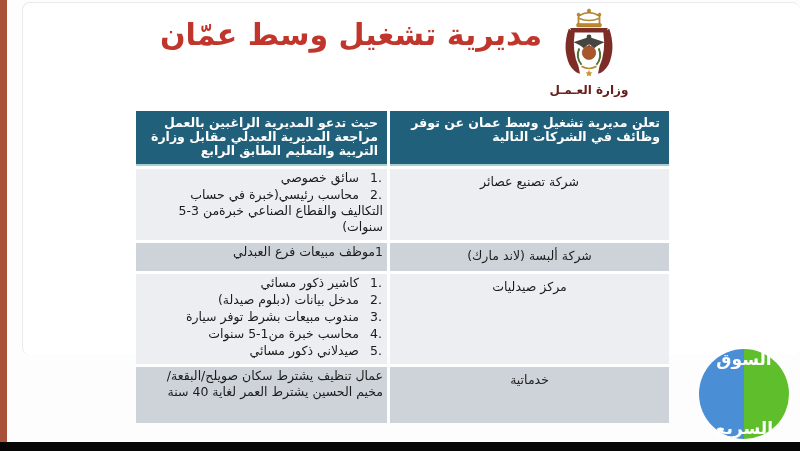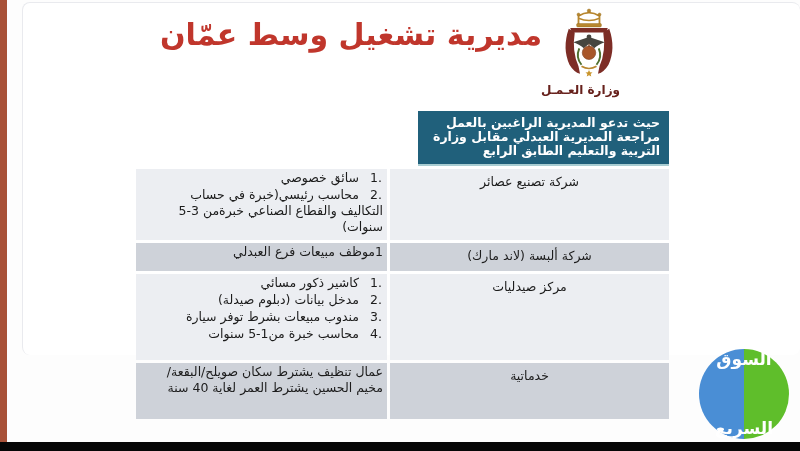--- a/index.html
+++ b/index.html
@@ -15,21 +15,21 @@
   .left-strip{position:absolute;left:0;top:0;width:7px;height:443px;
     background:var(--strip-rust);}
   .bottom-bar{position:absolute;left:0;bottom:0;width:800px;height:9px;background:#060606;}
 
   .card{position:absolute;left:22px;top:2px;width:778px;height:353px;background:#fff;
     border-top:1px solid #e9eaee;border-left:1px solid #e9eaee;border-radius:8px;}
 
   .page-title{position:absolute;top:14px;right:258px;direction:rtl;
     color:var(--title-red);font-size:30px;font-weight:bold;letter-spacing:0;}
 
-  .crest{position:absolute;left:518px;top:4px;width:96px;text-align:left;}
+  .crest{position:absolute;left:518px;top:4px;width:96px;text-align:center;}
   .crest svg{display:block;margin:0 auto;}
   .ministry-label{direction:rtl;color:var(--ministry-maroon);font-weight:bold;
     font-size:12px;margin-top:-2px;}
 
   .job-table{position:absolute;left:113px;top:108px;width:533px;direction:rtl;
     font-size:12.5px;color:#1c1c1c;}
   .t-row{display:flex;gap:3px;margin-bottom:3px;}
   .cell-company{width:279px;}
   .cell-jobs{width:251px;}
   .hdr .cell-company,.hdr .cell-jobs{background:var(--header-teal);color:#fff;
@@ -85,20 +85,21 @@
           <path d="M63 55 Q68 67 60 77" fill="none" stroke="#50702f" stroke-width="2.6"></path>
           <path d="M40 79 Q50 85 60 79" fill="none" stroke="#b8872f" stroke-width="2.2"></path>
           <path d="M50 84 l1.4 3 3.3 .3 -2.5 2.1 .8 3.2 -3 -1.7 -3 1.7 .8 -3.2 -2.5 -2.1 3.3 -.3 Z" fill="#c9952c"></path>
         </svg>
       </span>
       <div class="ministry-label">وزارة العـمـل</div>
     </div>
 
     <div class="job-table">
       <div class="t-row hdr">
+        <div class="cell-company">تعلن مديرية تشغيل وسط عمان عن توفر وظائف في الشركات التالية</div>
         <div class="cell-jobs">حيث تدعو المديرية الراغبين بالعمل مراجعة المديرية العبدلي  مقابل وزارة التربية والتعليم الطابق الرابع</div>
       </div>
       <div id="table-body">
   <div class="t-row body row-1">
     <div class="cell-company">شركة تصنيع عصائر</div>
     <div class="cell-jobs">
               <div class="job-item"><span class="job-num">1.</span><span>سائق خصوصي</span></div>
               <div class="job-item"><span class="job-num">2.</span><span>محاسب رئيسي(خبرة في حساب التكاليف والقطاع الصناعي خبرةمن 3-5 سنوات)</span></div>
             </div>
   </div>
@@ -110,20 +111,21 @@
             </div>
   </div>
 
   <div class="t-row body row-3">
     <div class="cell-company">مركز صيدليات</div>
     <div class="cell-jobs">
               <div class="job-item"><span class="job-num">1.</span><span>كاشير ذكور مسائي</span></div>
               <div class="job-item"><span class="job-num">2.</span><span>مدخل بيانات (دبلوم صيدلة)</span></div>
               <div class="job-item"><span class="job-num">3.</span><span>مندوب مبيعات  بشرط توفر سيارة</span></div>
               <div class="job-item"><span class="job-num">4.</span><span>محاسب خبرة من1-5 سنوات</span></div>
+              <div class="job-item"><span class="job-num">5.</span><span>صيدلاني ذكور مسائي</span></div>
             </div>
   </div>
 
   <div class="t-row body row-4">
     <div class="cell-company">خدماتية</div>
     <div class="cell-jobs">
               <div class="job-item"><span>عمال تنظيف يشترط سكان صويلح/البقعة/مخيم الحسين يشترط العمر لغاية 40 سنة</span></div>
             </div>
   </div>
 </div>

